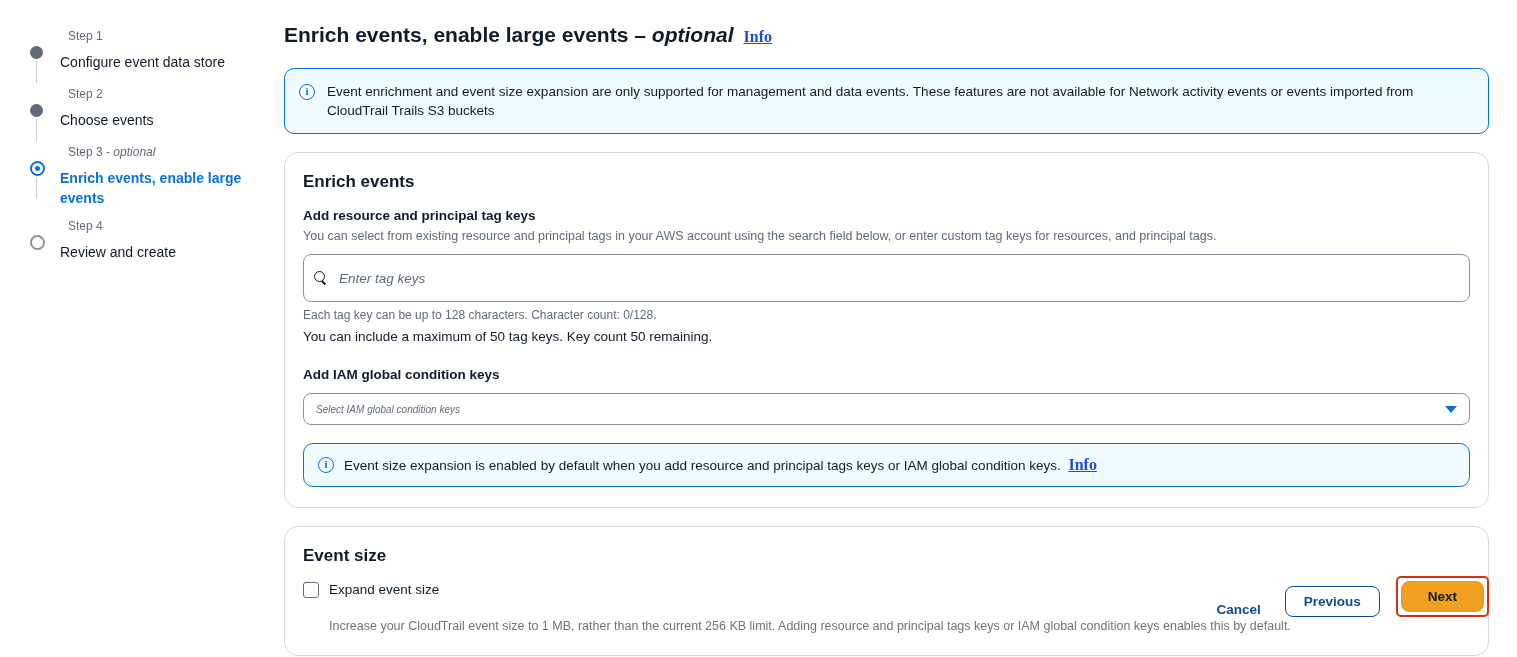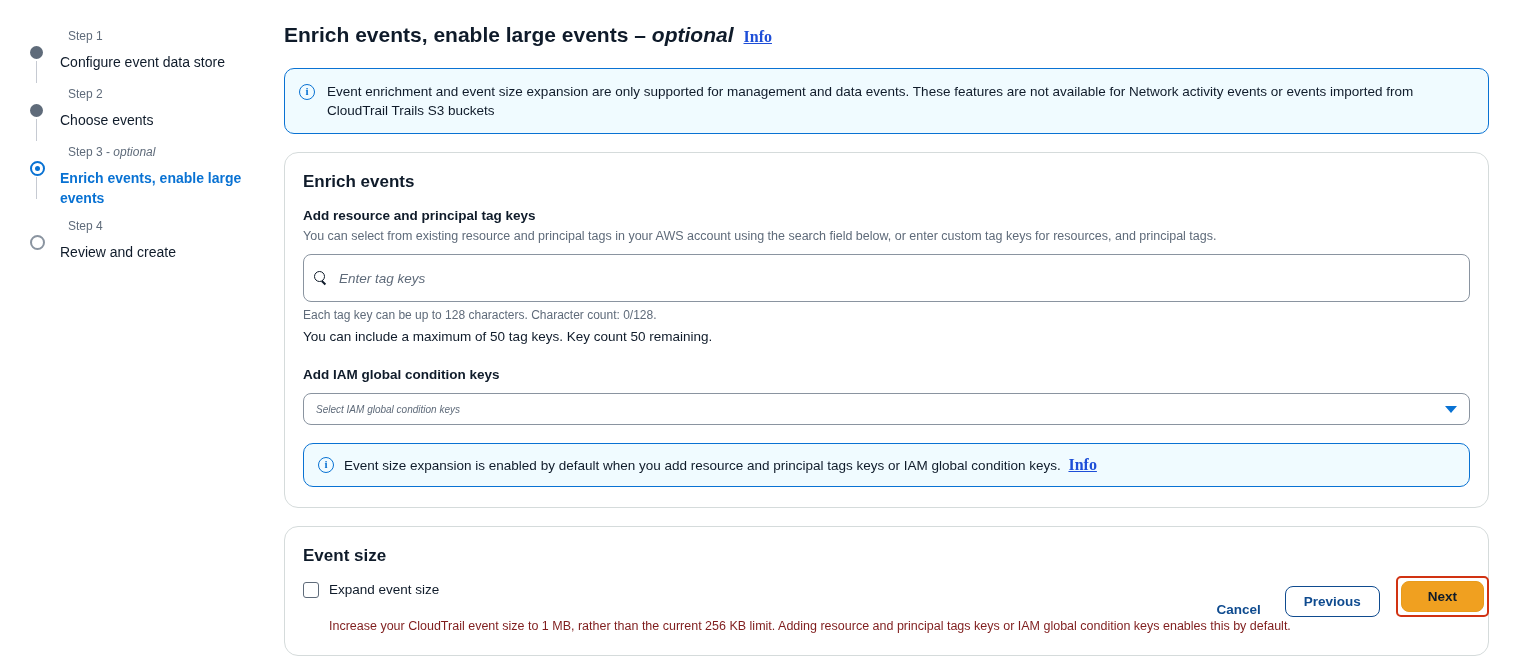--- a/index.html
+++ b/index.html
@@ -315,21 +315,21 @@
     margin-top: 1px;
     cursor: pointer;
   }
   .check-label {
     font-size: 13.5px;
     color: #0f1b2a;
     line-height: 18px;
   }
   .check-desc {
     font-size: 12.5px;
-    color: #7f1d1d;
+    color: #737373;
     line-height: 17px;
     margin-top: 19px;
     margin-left: 26px;
   }
 
   
   .actions {
     position: absolute;
     right: 28px;
     top: 576px;

